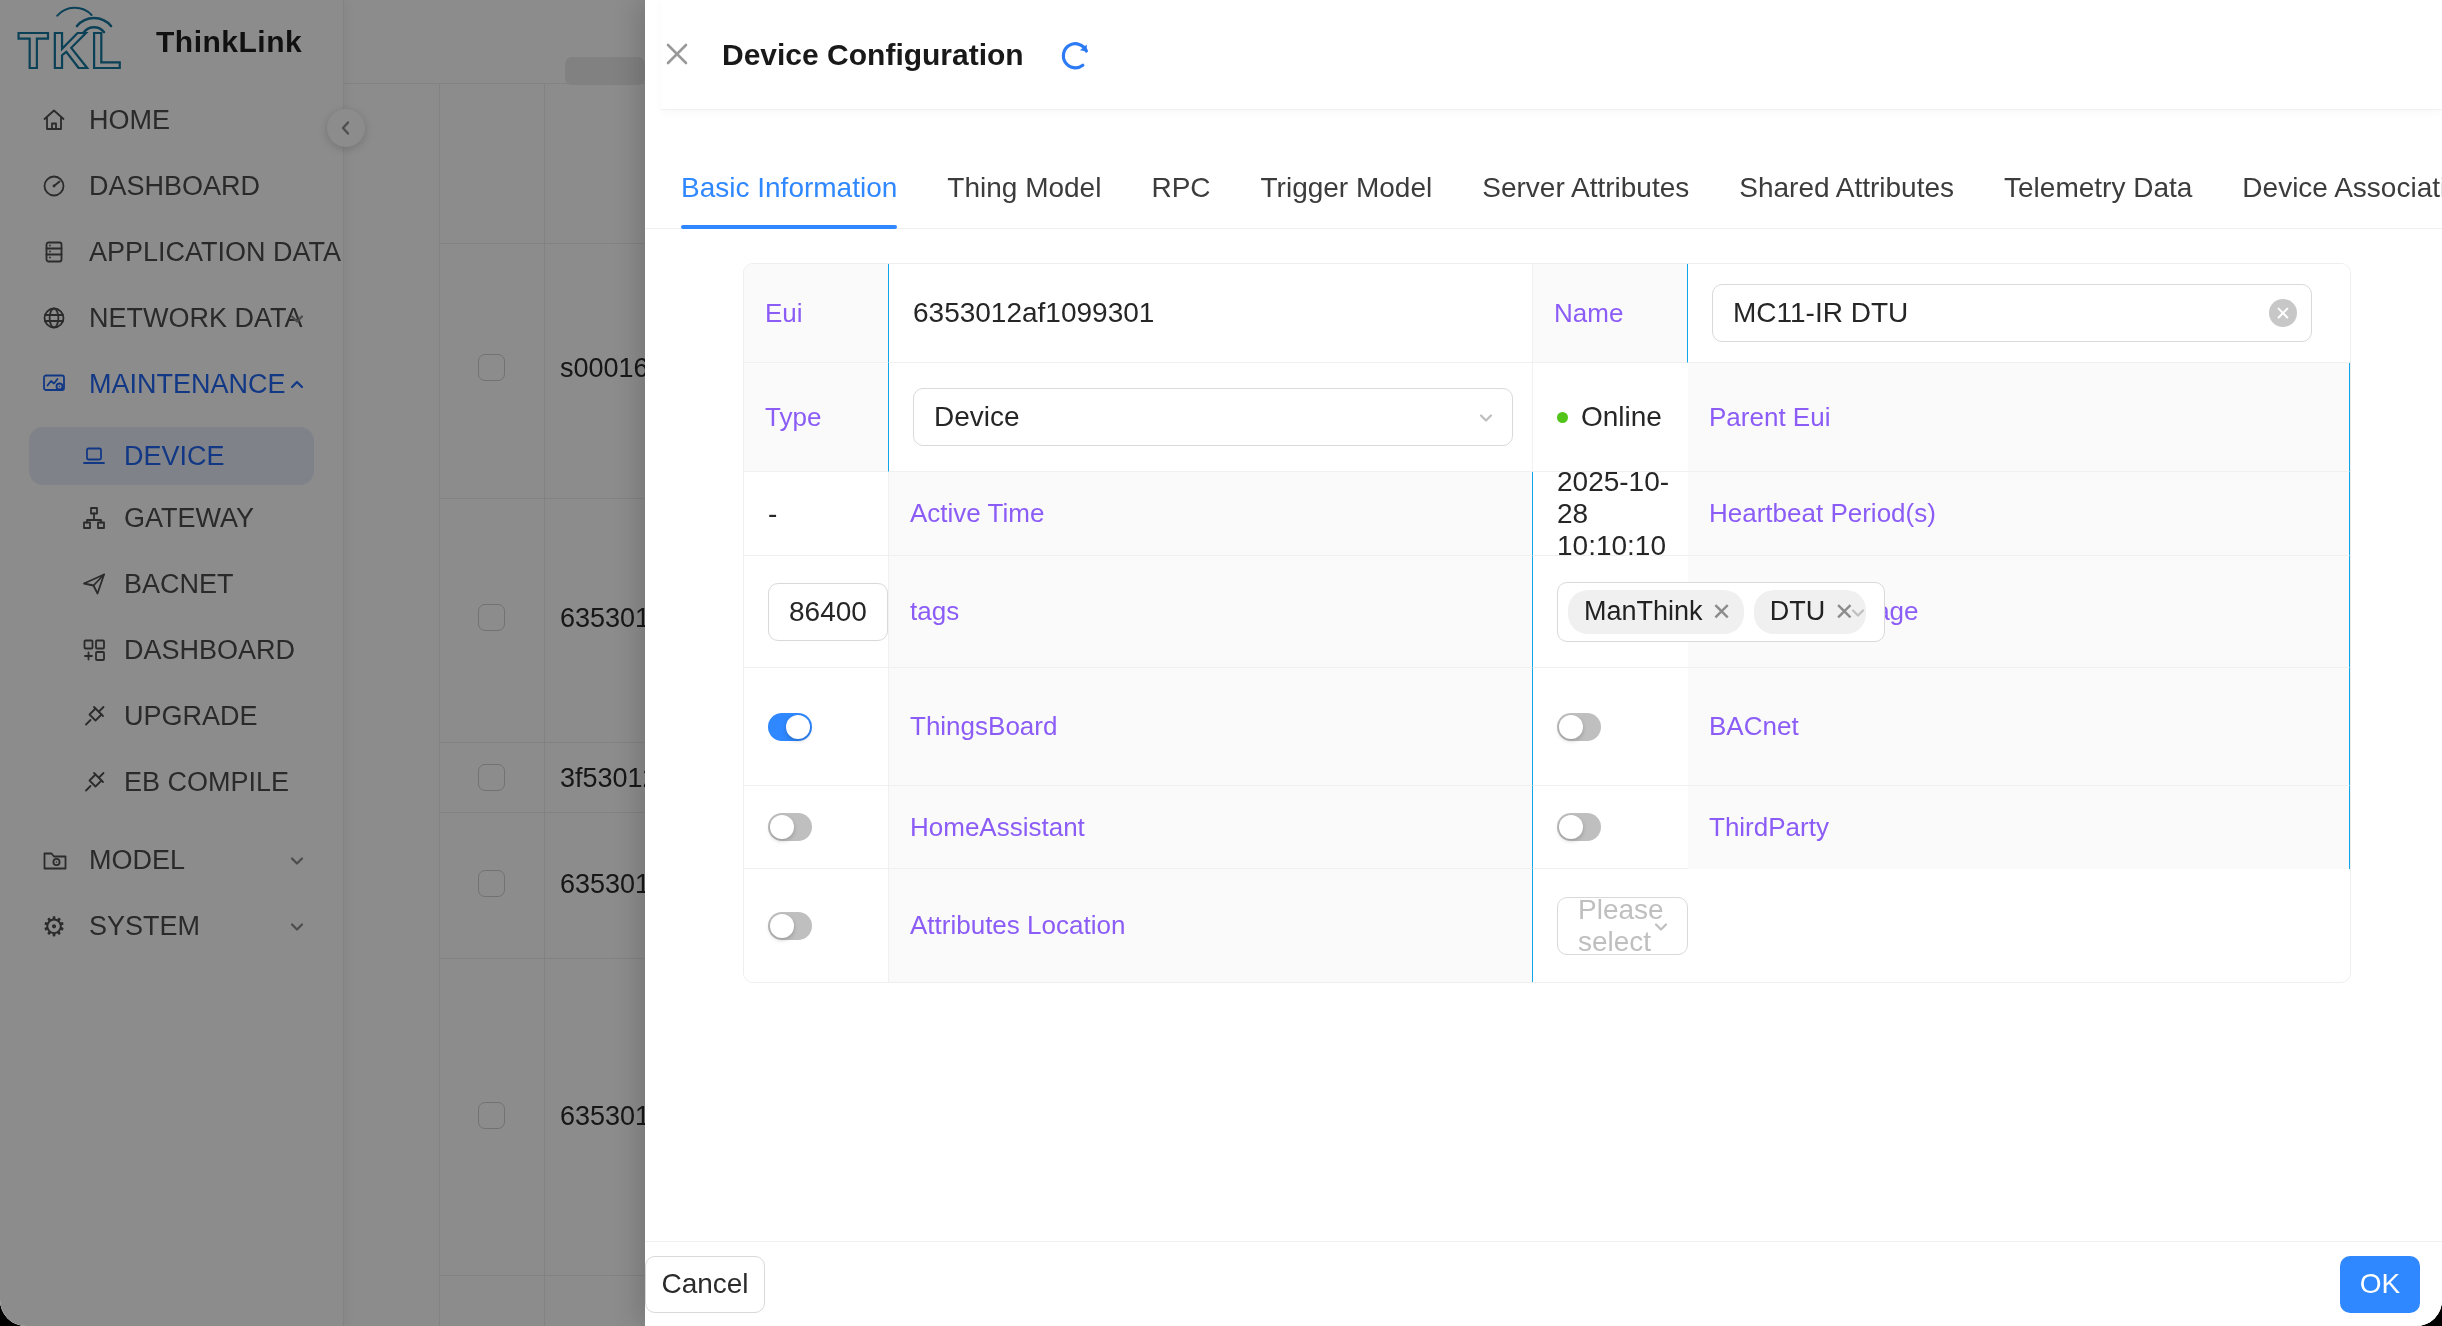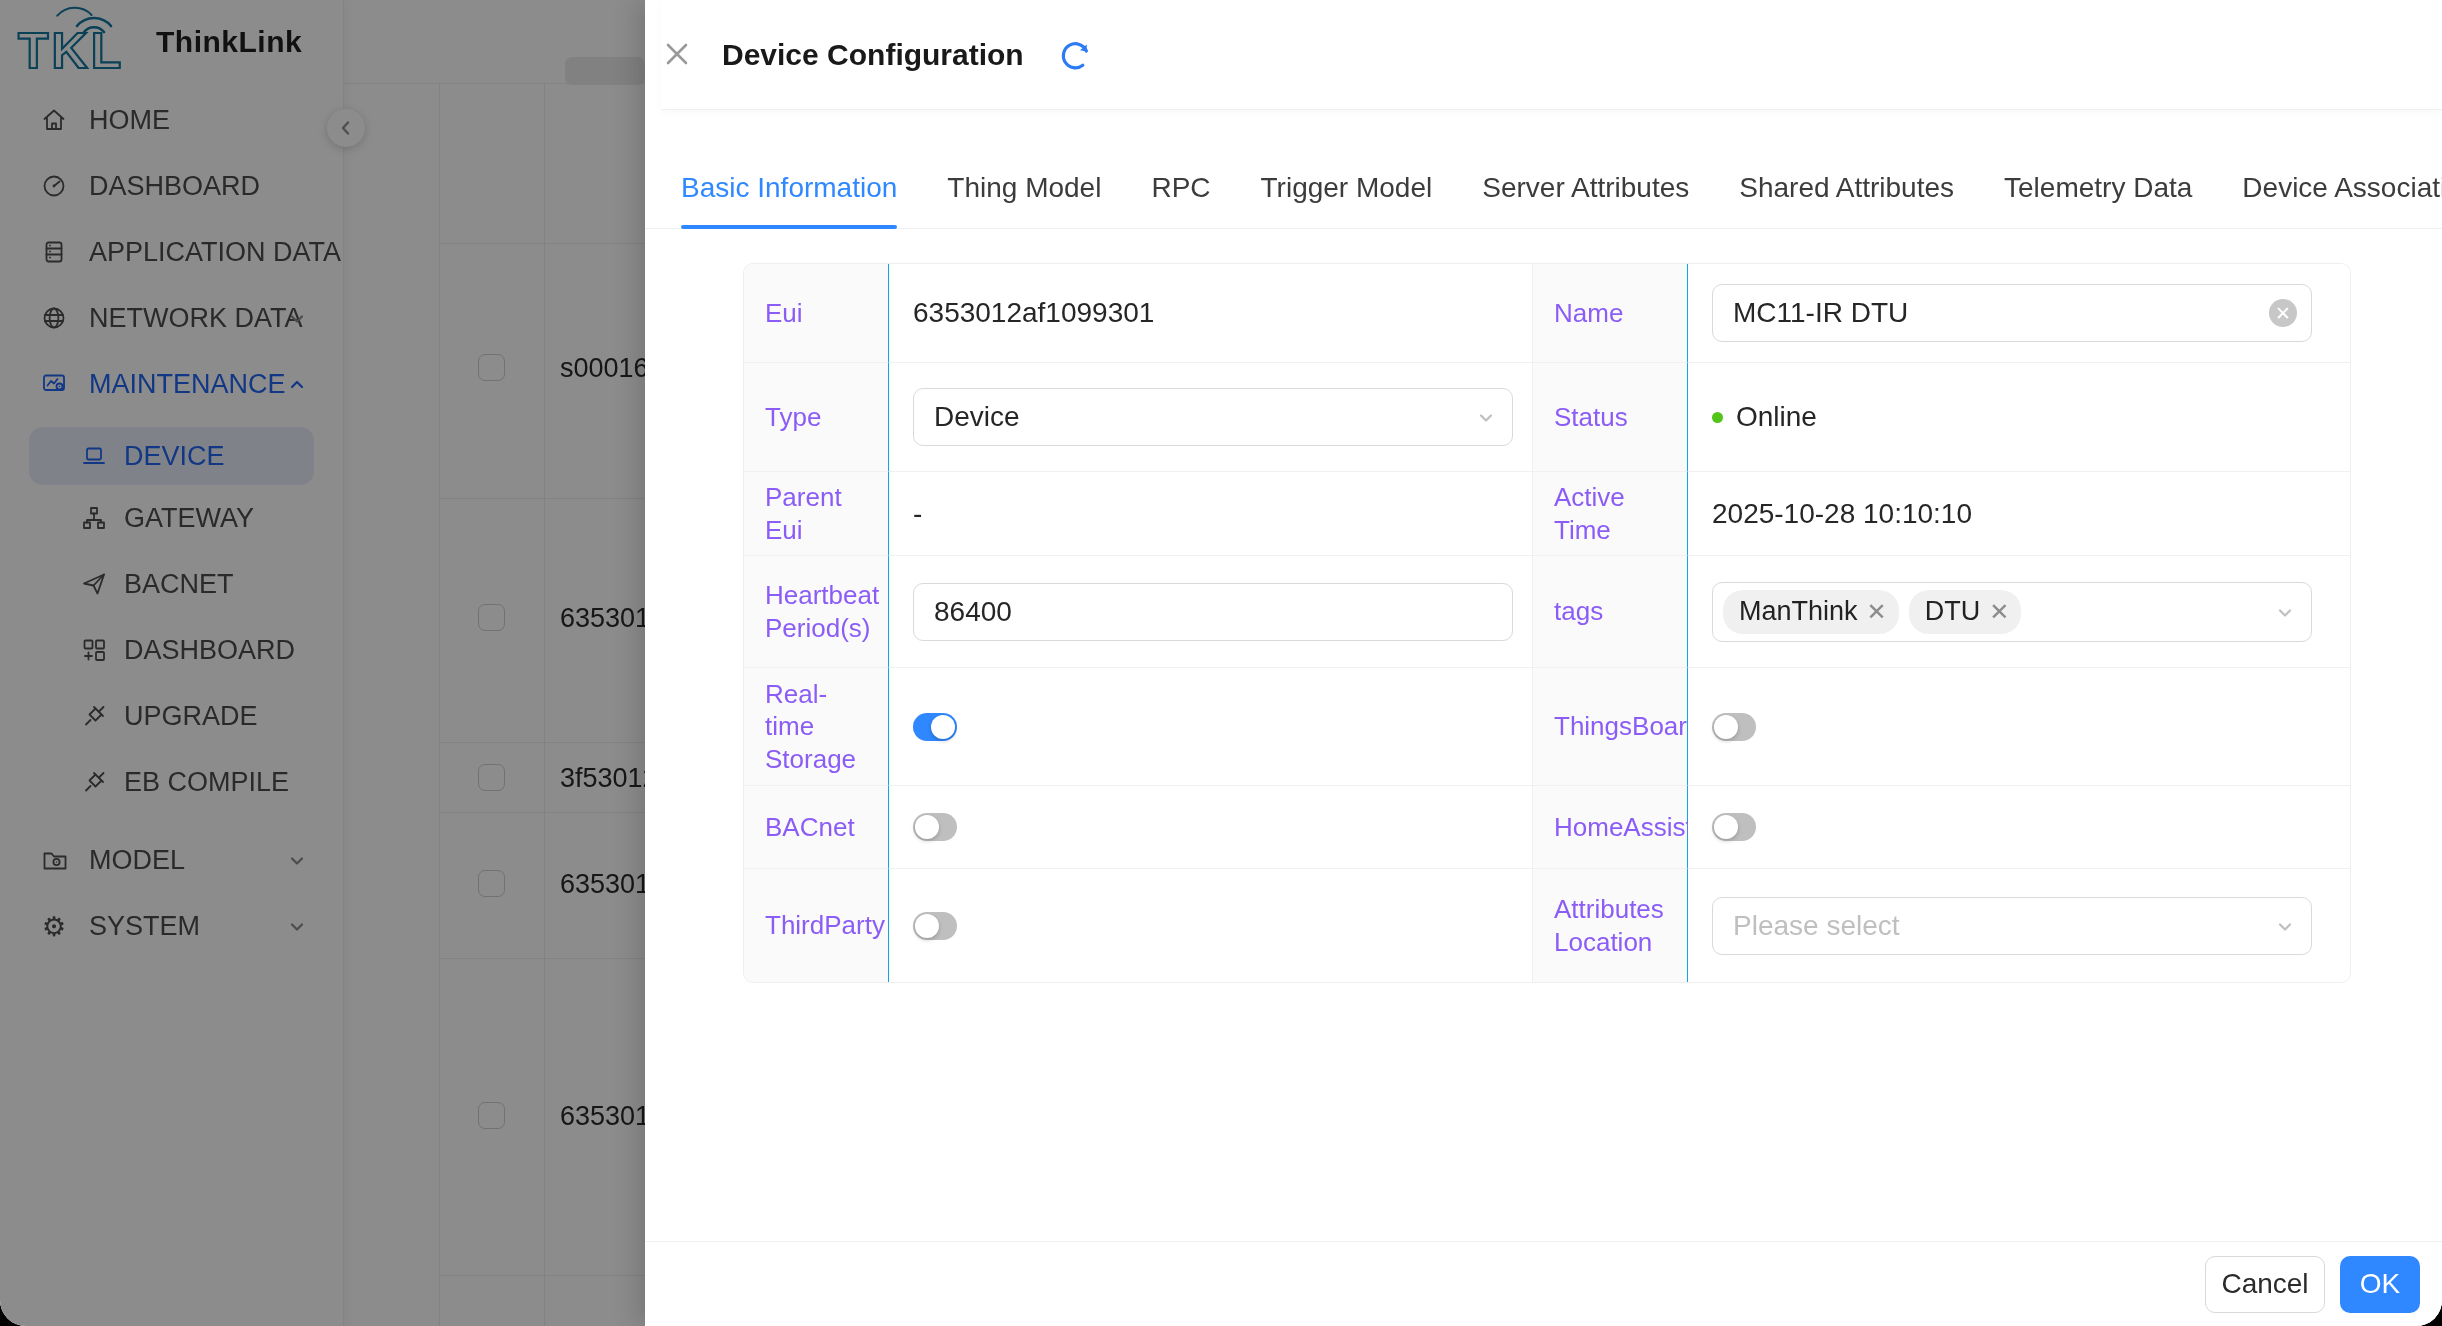--- a/index.html
+++ b/index.html
@@ -77,21 +77,21 @@
   .switch.on{background:#2f88ff;}
   .switch.off{background:#bfbfbf;}
   .switch .knob{position:absolute;top:2px;width:24px;height:24px;border-radius:50%;background:#fff;
     box-shadow:0 2px 4px rgba(0,0,0,.2);}
   .switch.on .knob{right:2px;}
   .switch.off .knob{left:2px;}
   .status-dot{width:11px;height:11px;border-radius:50%;margin-right:13px;flex:0 0 auto;}
   .clear-ic{width:28px;height:28px;border-radius:50%;background:#c7c7c7;color:#fff;display:flex;
     align-items:center;justify-content:center;font-size:19px;cursor:pointer;line-height:1;}
   .drawer-footer{position:absolute;left:0;right:0;bottom:0;height:85px;background:#fff;border-top:1px solid #f0f0f0;
-    display:flex;align-items:center;justify-content:flex-end;gap:15px;padding-right:22px;}
+    display:flex;align-items:center;justify-content:space-between;gap:15px;padding-right:22px;}
   .btn{height:57px;border-radius:10px;font-size:28px;display:flex;align-items:center;justify-content:center;
     cursor:pointer;font-family:inherit;}
   .btn-cancel{width:120px;background:#fff;border:1px solid #d9d9d9;color:#2b2b2b;}
   .btn-ok{width:80px;background:#2f88ff;border:none;color:#fff;}
 </style>
 </head>
 <body>
 
 <div class="screen">
 
@@ -374,21 +374,20 @@
         <div class="f-value vr">
           <div class="ctl-box">
             <span class="">Device</span>
             <span class="suffix">
               <svg width="24" height="24" viewBox="0 0 24 24">
                 <polyline points="7,10.5 12,15.5 17,10.5" fill="none" stroke="currentColor" stroke-width="2.2" stroke-linecap="round" stroke-linejoin="round"></polyline>
               </svg>
             </span>
           </div>
         </div>
-        <div class="f-label">Status</div>
         <div class="f-value">
           <span class="status-dot" style="background:#52c41a"></span>
           <span>Online</span>
         </div>
         <div class="f-label">Parent Eui</div>
         <div class="f-value vr">
           <span>-</span>
         </div>
         <div class="f-label">Active Time</div>
         <div class="f-value">

